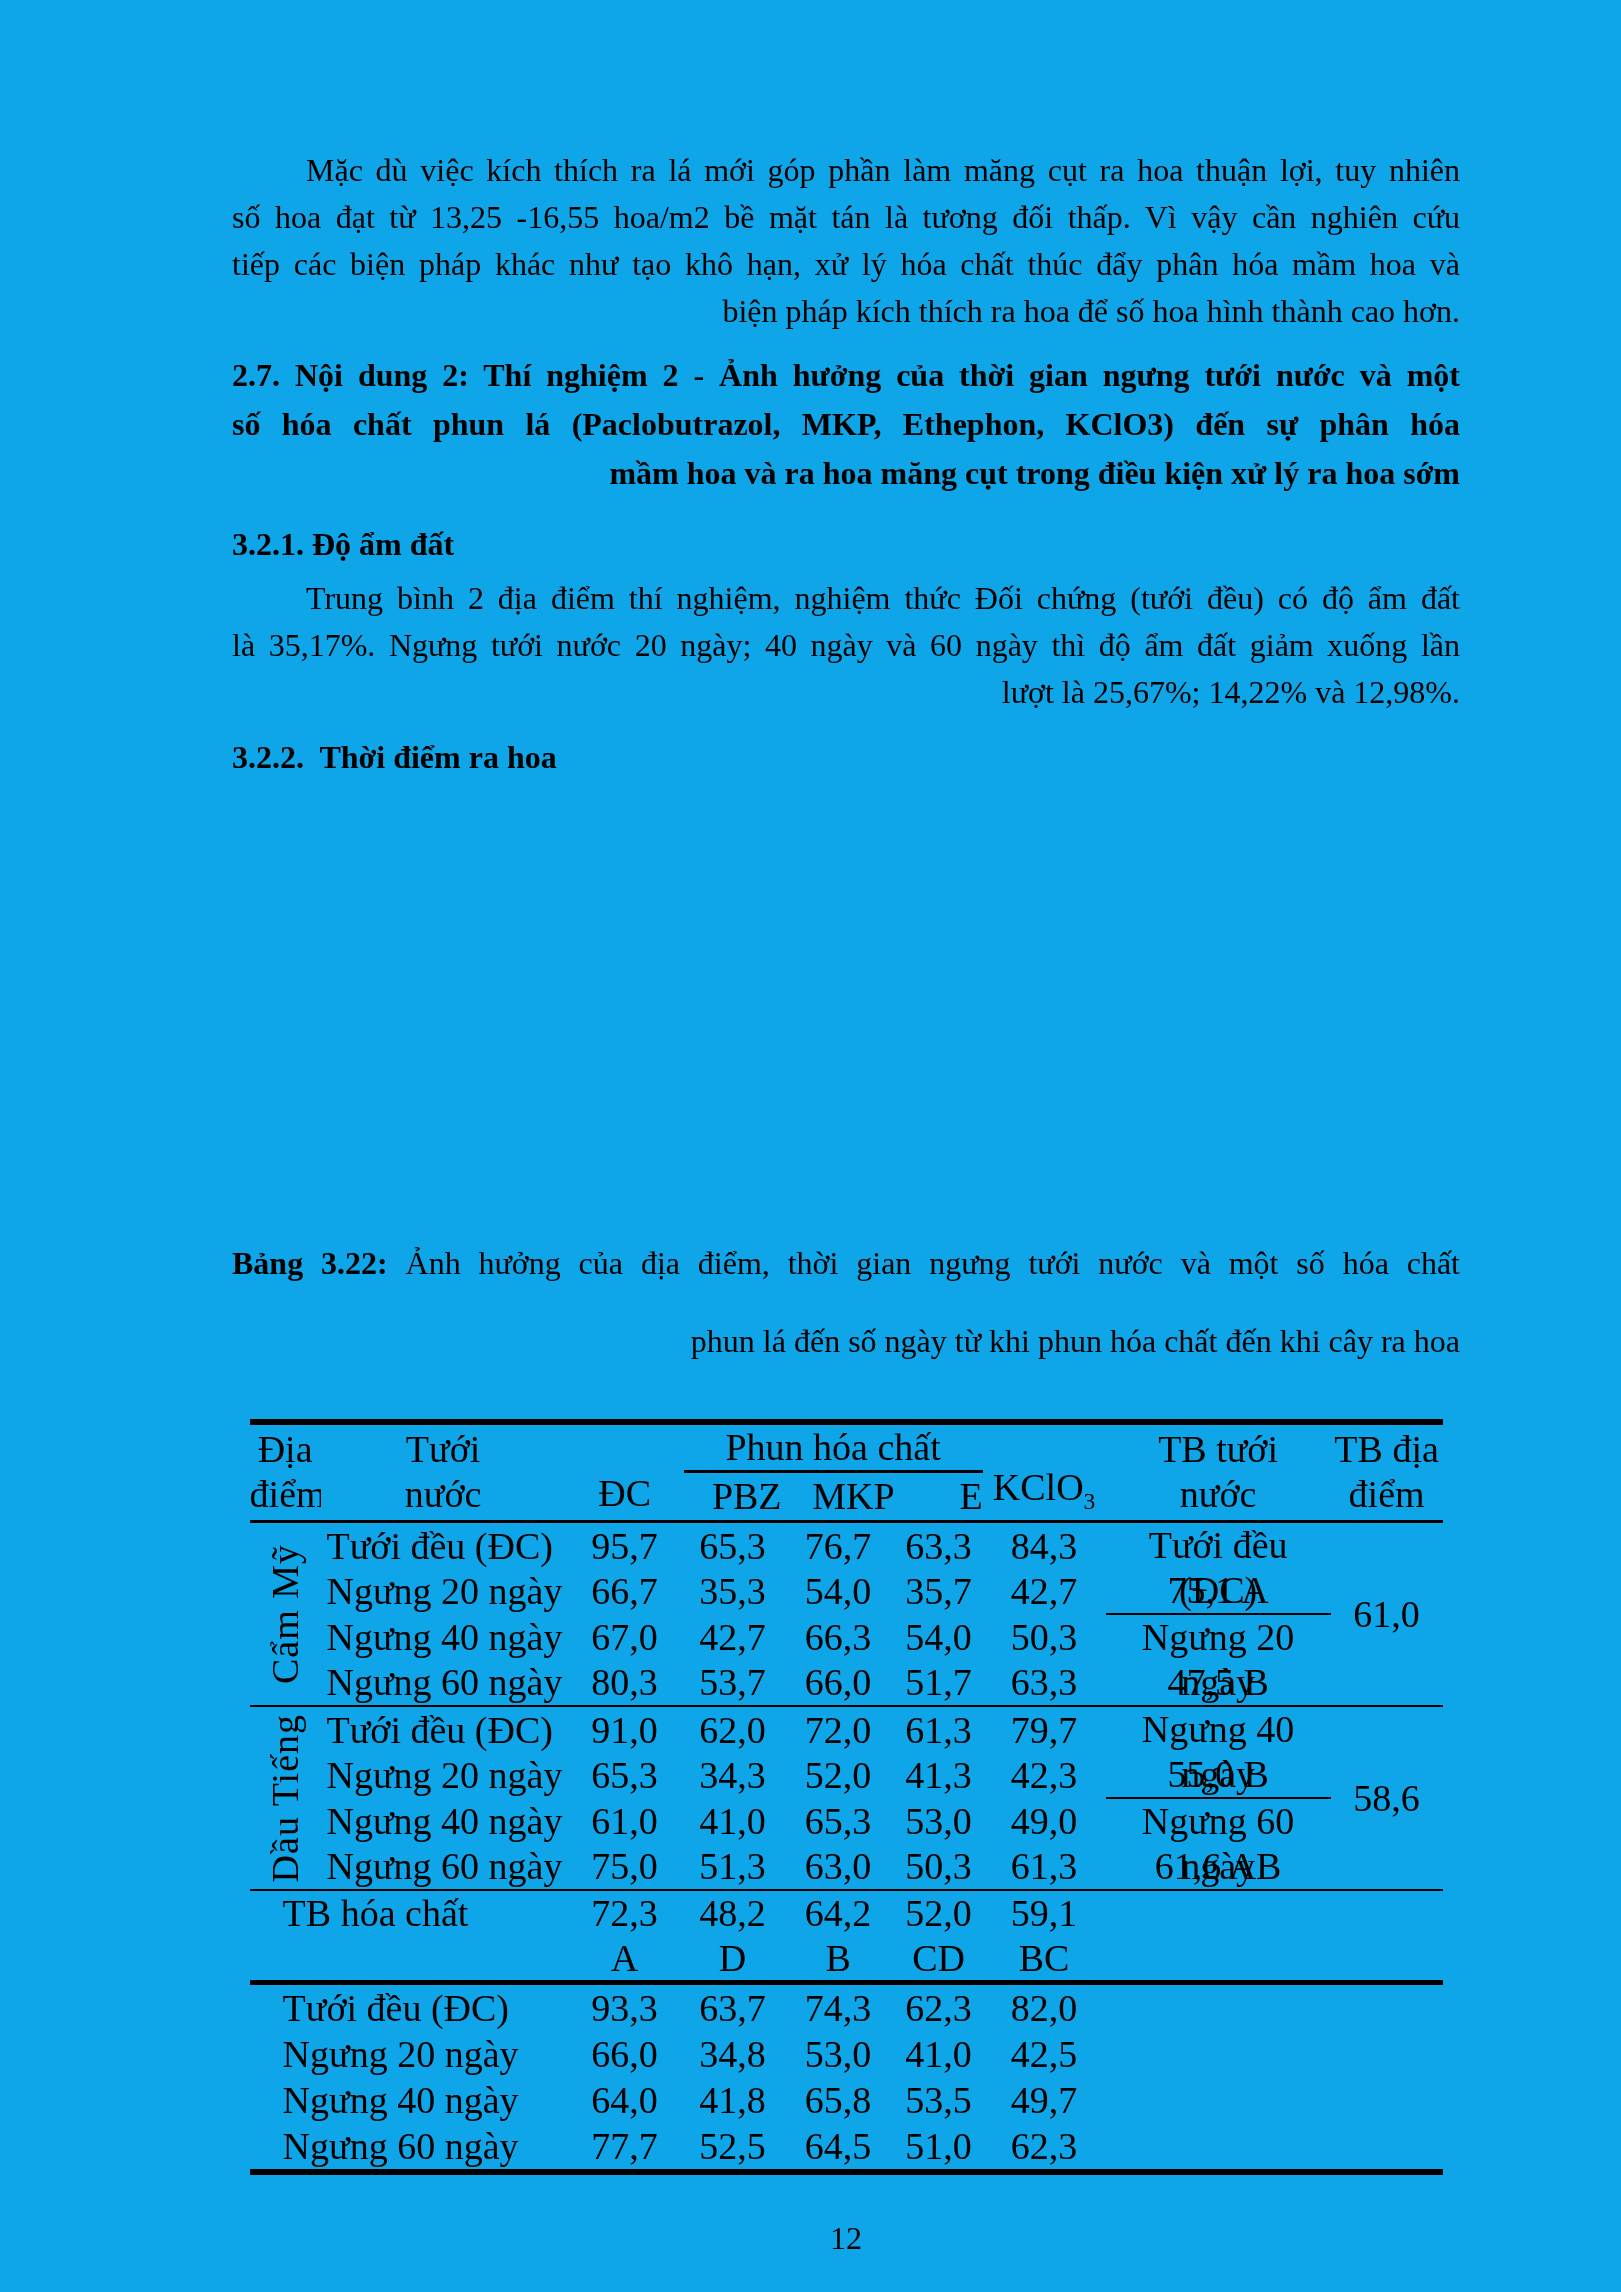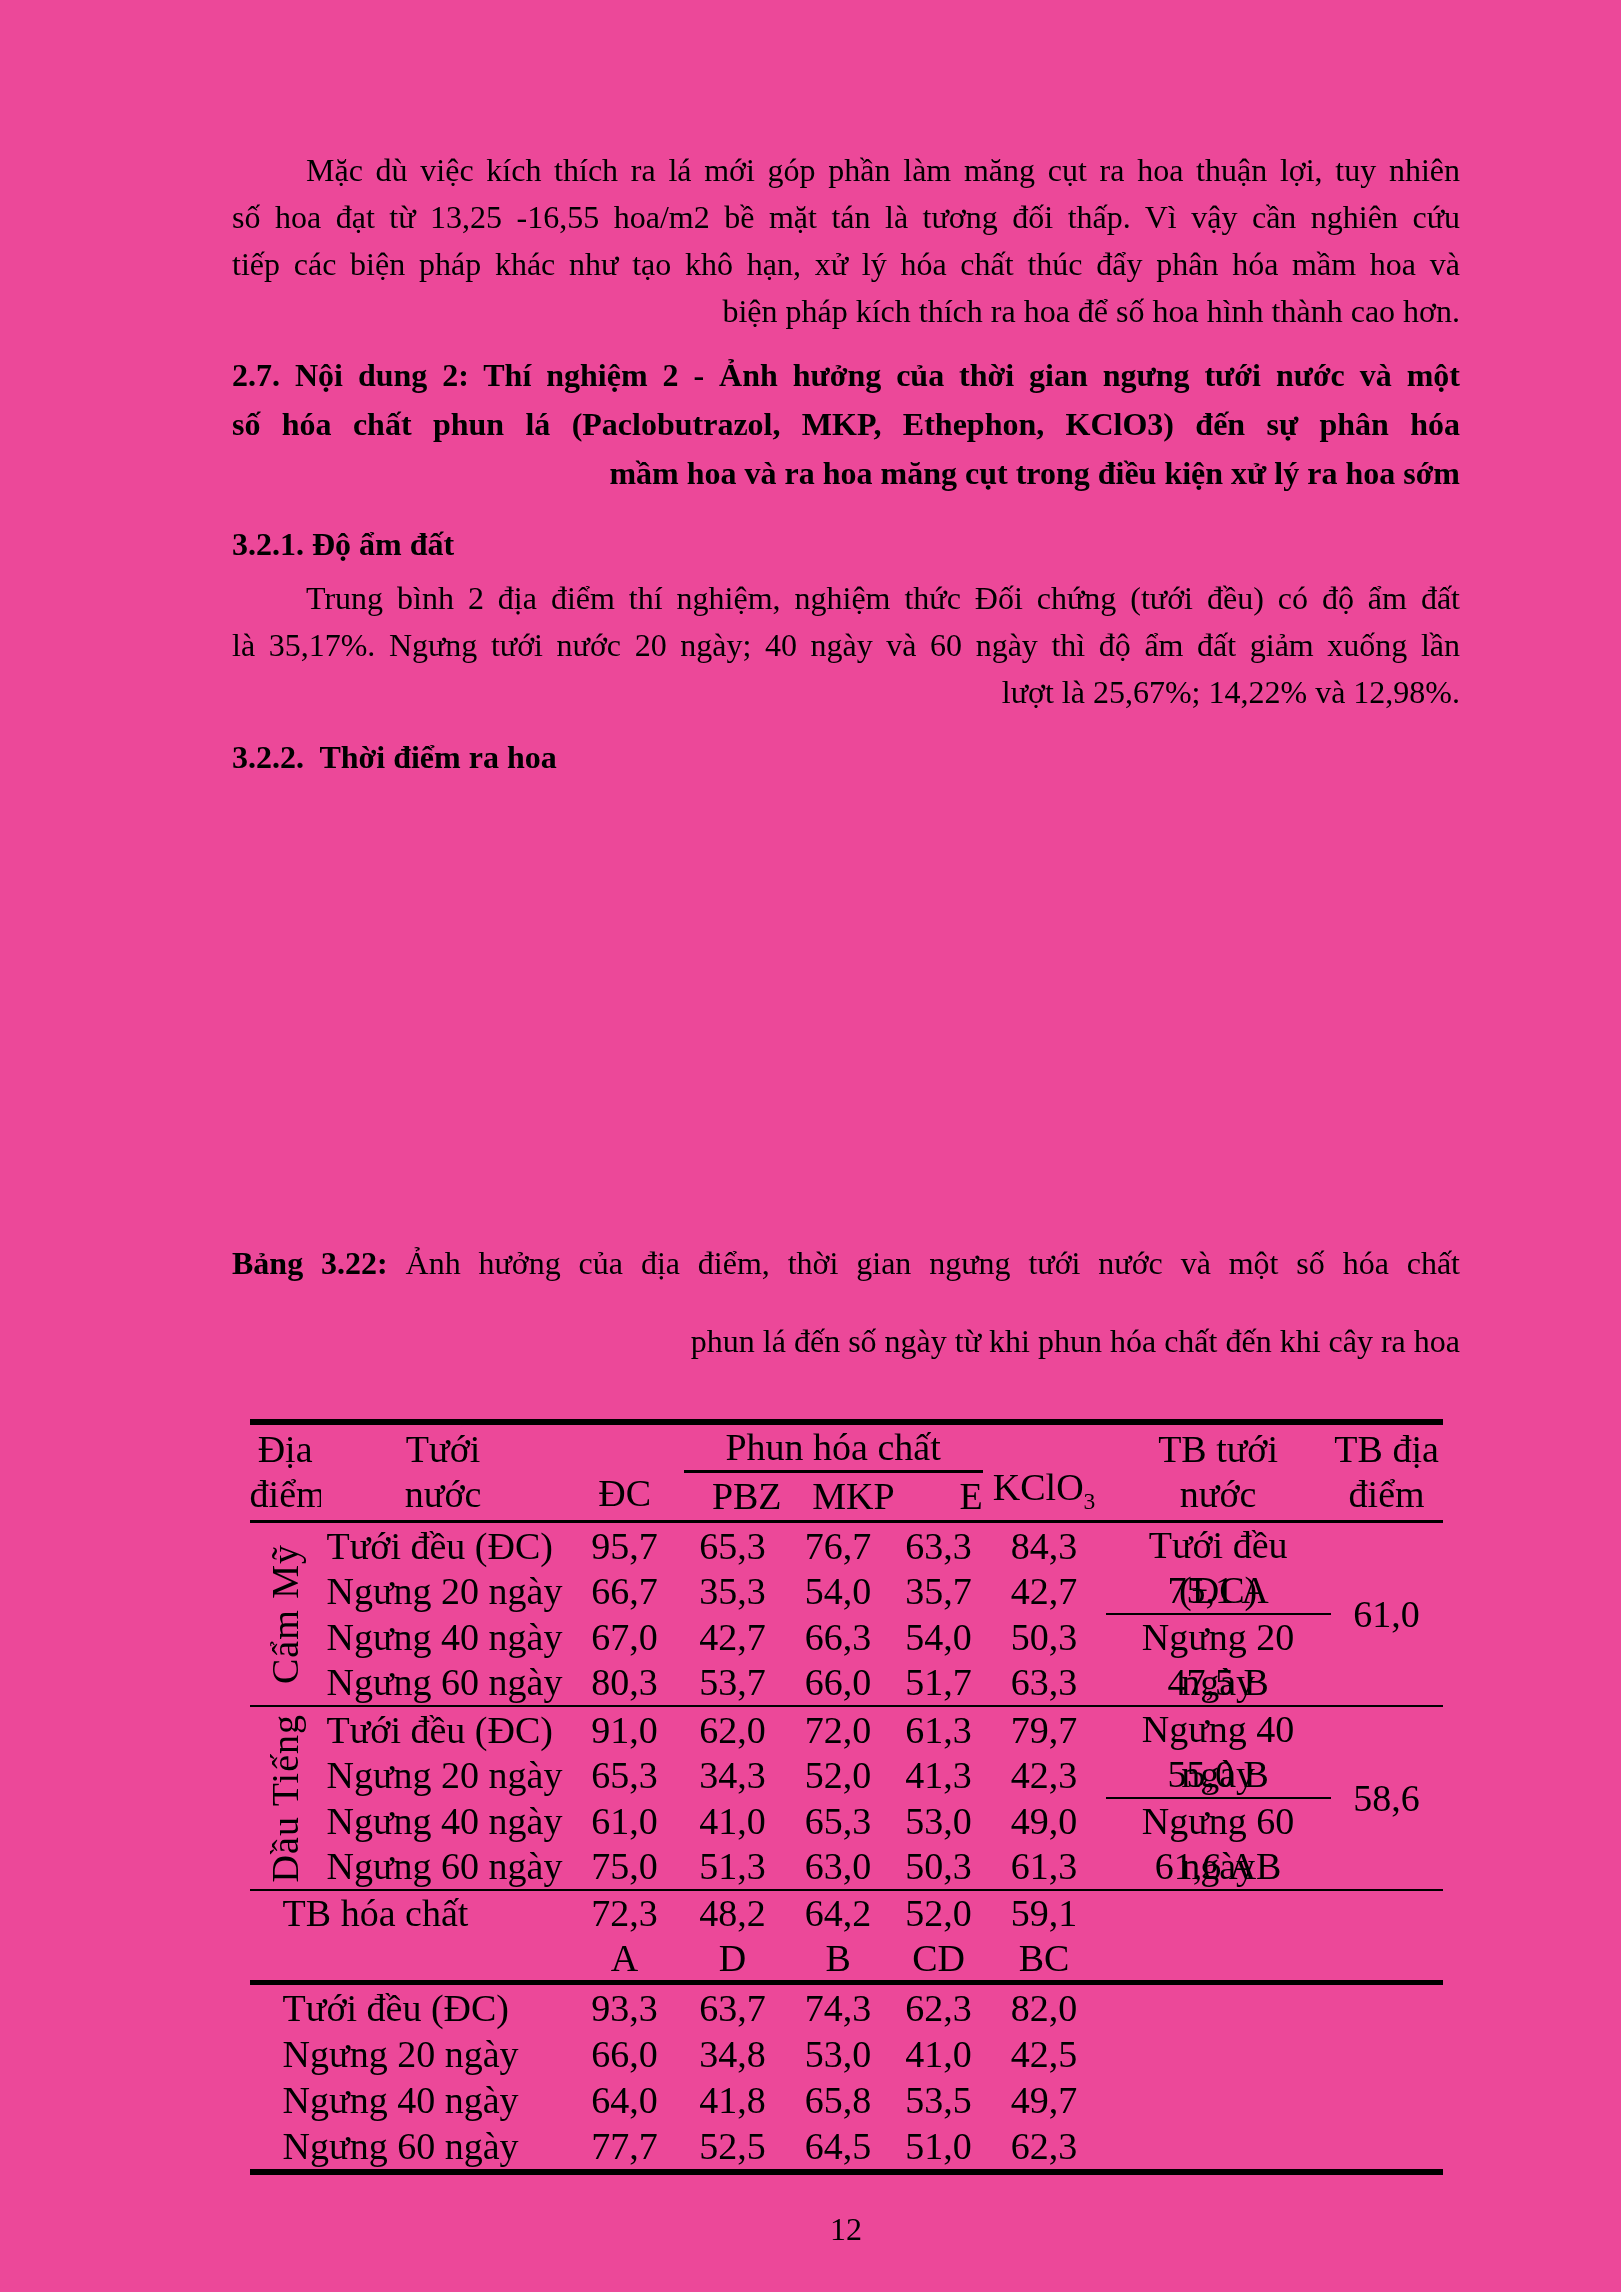--- a/index.html
+++ b/index.html
@@ -1,19 +1,19 @@
 <!DOCTYPE html>
 <html><head>
 <meta charset="utf-8">
 <style>
   html,body{margin:0;padding:0;background:#ffffff;}
   .page{
     position:relative;
     width:1621px;height:2293px;
-    background:#ec4899;color:#000;
+    background:#0ea5e9;color:#000;
     font-family:"Liberation Serif","DejaVu Serif",serif;
     font-size:32px;
     overflow:hidden;
   }
   .content{padding:147px 161px 0 232px;}
   .jline{text-align:justify;text-align-last:justify;}
   .lline{text-align:right;}
   .para .jline,.para .lline{line-height:47px;height:47px;overflow:hidden;}
   .indent{text-indent:74px;}
   .b{font-weight:bold;}
@@ -44,21 +44,21 @@
   .t322 td.tbn div{line-height:45px;height:45px;}
   .t322 td.tbn.div{border-bottom:2px solid #000;}
   .t322 tr.blocksep td{border-top:2px solid #000;}
   .t322 tr.tbchem td{border-top:2px solid #000;height:45px;}
   .t322 tr.letters td{height:43px;}
   .t322 tr.sum td{height:46px;}
   .t322 tr.sum1 td{border-top:5.9px solid #000;}
   .t322 tr.lastrow td{border-bottom:6.9px solid #000;}
   .vert{writing-mode:vertical-rl;transform:rotate(180deg);margin:0 auto;white-space:nowrap;letter-spacing:1px;}
   sub{font-size:0.62em;}
-  .pagenum{margin-top:35px;text-align:center;width:1228px;line-height:39px;}
+  .pagenum{margin-top:44px;text-align:center;width:1228px;line-height:39px;}
 </style>
 </head>
 <body>
 
 <div class="page">
   <div class="content">
 
     <div class="para">
       <div class="jline indent">Mặc dù việc kích thích ra lá mới góp phần làm măng cụt ra hoa thuận lợi, tuy nhiên</div>
       <div class="jline">số hoa đạt từ 13,25 -16,55 hoa/m2 bề mặt tán là tương đối thấp. Vì vậy cần nghiên cứu</div>

